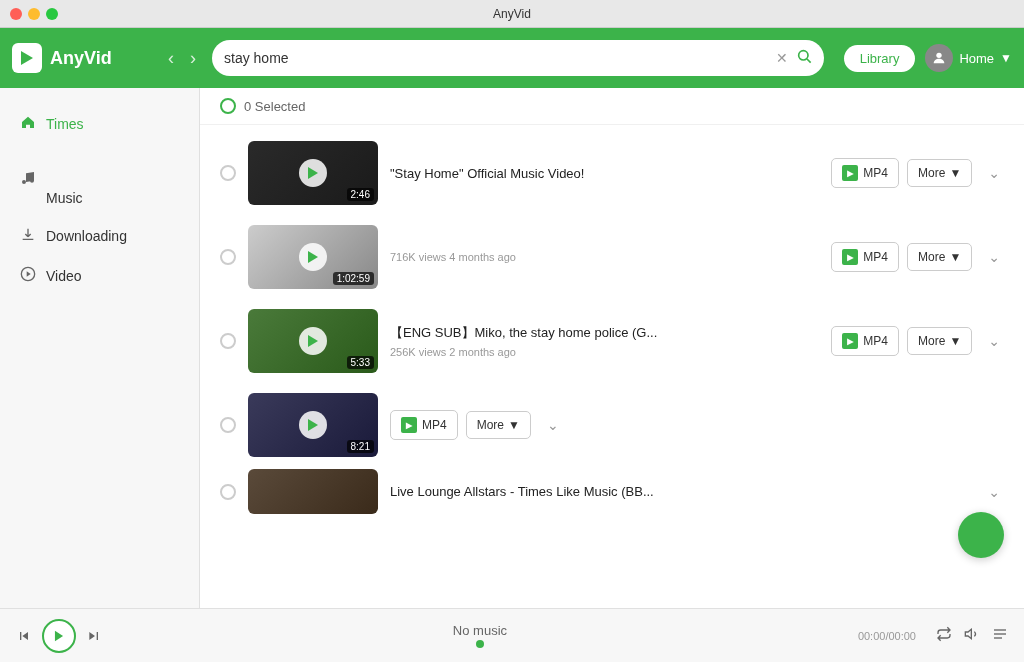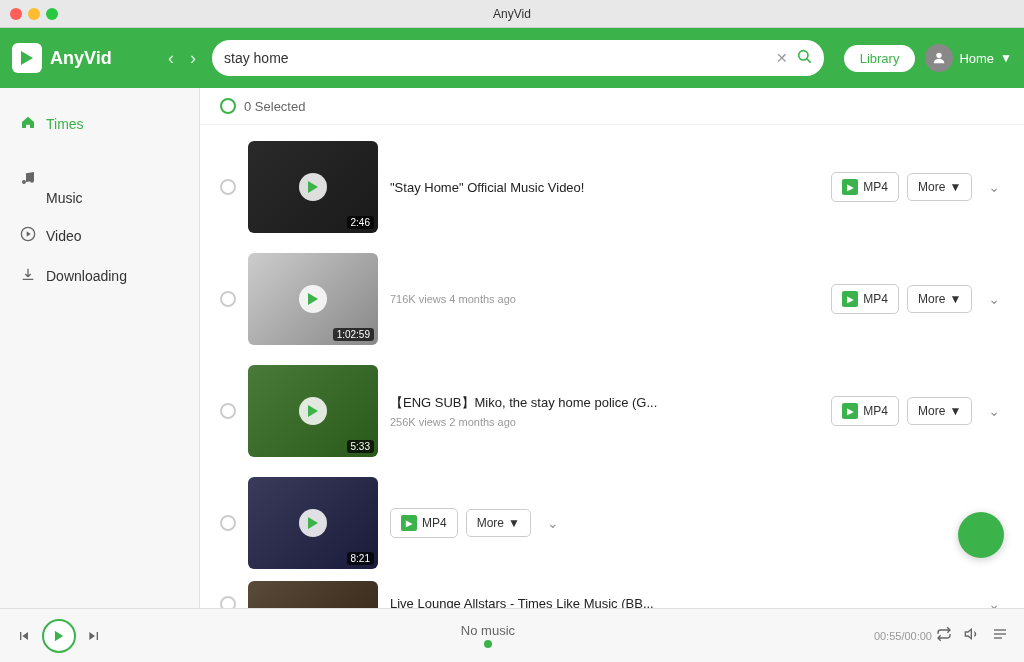--- a/index.html
+++ b/index.html
@@ -48,37 +48,37 @@
     
     .content { flex: 1; background: white; overflow-y: auto; display: flex; flex-direction: column; }
     .selection-bar { padding: 10px 20px; display: flex; align-items: center; gap: 8px; border-bottom: 1px solid #f0f0f0; }
     .selection-circle { width: 16px; height: 16px; border-radius: 50%; border: 2px solid #3cb34a; background: white; display: inline-flex; align-items: center; justify-content: center; }
     .selection-text { font-size: 13px; color: #666; }
 
     
     .results-list { flex: 1; overflow-y: auto; padding: 8px 12px; }
     .result-item { display: flex; align-items: center; padding: 8px; border-radius: 8px; margin-bottom: 4px; gap: 12px; position: relative; }
     .result-checkbox { width: 16px; height: 16px; border-radius: 50%; border: 2px solid #ccc; flex-shrink: 0; }
-    .thumbnail-wrap { position: relative; width: 130px; height: 92px; flex-shrink: 0; border-radius: 6px; overflow: hidden; background: #333; }
+    .thumbnail-wrap { position: relative; width: 130px; height: 64px; flex-shrink: 0; border-radius: 6px; overflow: hidden; background: #333; }
     .play-btn-overlay { position: absolute; top: 50%; left: 50%; transform: translate(-50%, -50%); width: 28px; height: 28px; background: rgba(255,255,255,0.85); border-radius: 50%; display: flex; align-items: center; justify-content: center; }
     .duration-badge { position: absolute; bottom: 4px; right: 4px; background: rgba(0,0,0,0.7); color: white; font-size: 10px; padding: 1px 4px; border-radius: 3px; }
     .result-info { flex: 1; display: flex; flex-direction: column; gap: 4px; }
     .result-title { font-size: 13px; font-weight: 500; color: #222; white-space: nowrap; overflow: hidden; text-overflow: ellipsis; max-width: 280px; }
     .result-meta { font-size: 11px; color: #999; }
     .result-actions { display: flex; align-items: center; gap: 8px; }
     .mp4-btn { display: flex; align-items: center; gap: 5px; border: 1px solid #ccc; border-radius: 5px; padding: 6px 10px; font-size: 12px; background: white; cursor: pointer; color: #333; }
     .mp4-icon { width: 16px; height: 16px; background: #3cb34a; border-radius: 2px; display: flex; align-items: center; justify-content: center; color: white; font-size: 8px; font-weight: bold; }
     .more-btn { display: flex; align-items: center; gap: 4px; border: 1px solid #ccc; border-radius: 5px; padding: 6px 10px; font-size: 12px; background: white; cursor: pointer; color: #333; }
     .expand-btn { background: none; border: none; cursor: pointer; color: #999; font-size: 14px; padding: 4px; }
 
     
     .download-fab { position: absolute; right: 20px; bottom: 50px; width: 46px; height: 46px; background: #3cb34a; border-radius: 50%; display: flex; align-items: center; justify-content: center; cursor: pointer; box-shadow: 0 2px 8px rgba(0,0,0,0.2); }
 
     
-    .bottom-player { height: 54px; background: #f7f7f7; border-top: 1px solid #e0e0e0; display: flex; align-items: center; padding: 0 16px; gap: 4px; flex-shrink: 0; }
+    .bottom-player { height: 54px; background: #f7f7f7; border-top: 1px solid #e0e0e0; display: flex; align-items: center; padding: 0 16px; gap: 20px; flex-shrink: 0; }
     .player-controls { display: flex; align-items: center; gap: 10px; }
     .player-btn { background: none; border: none; cursor: pointer; color: #666; font-size: 16px; display: flex; align-items: center; }
     .play-main-btn { width: 34px; height: 34px; border-radius: 50%; border: 2px solid #3cb34a; background: white; display: flex; align-items: center; justify-content: center; cursor: pointer; color: #3cb34a; font-size: 14px; }
     .player-info { flex: 1; display: flex; flex-direction: column; align-items: center; gap: 2px; }
     .no-music-text { font-size: 13px; color: #666; }
     .progress-dot { width: 8px; height: 8px; background: #3cb34a; border-radius: 50%; }
     .player-time { font-size: 11px; color: #999; margin-left: auto; }
     .player-extra { display: flex; align-items: center; gap: 12px; }
     .player-extra-btn { background: none; border: none; cursor: pointer; color: #666; font-size: 16px; }
 
@@ -154,33 +154,33 @@
       <span class="item-icon">
         <svg width="16" height="16" viewBox="0 0 24 24" fill="#666">
             <path d="M9 18V5l12-2v13M9 18a3 3 0 01-3 3 3 3 0 01-3-3 3 3 0 013-3 3 3 0 013 3zm12-2a3 3 0 01-3 3 3 3 0 01-3-3 3 3 0 013-3 3 3 0 013 3z"></path>
           </svg>
       </span>
       <span style="font-size:14px;color:#333;margin-top:36px;">Music</span>
     </div>
     <div class="sidebar-item">
       <span class="item-icon">
         <svg width="16" height="16" viewBox="0 0 24 24" fill="none" stroke="#666" stroke-width="2">
+            <path d="M12 4v12m0 0l-4-4m4 4l4-4M4 20h16"></path>
+          </svg>
+      </span>
+      <span style="font-size:14px;color:#333;">Downloading</span>
+    </div>
+    <div class="sidebar-item">
+      <span class="item-icon">
+        <svg width="16" height="16" viewBox="0 0 24 24" fill="none" stroke="#666" stroke-width="2">
             <circle cx="12" cy="12" r="10"></circle>
             <polygon points="10,8 16,12 10,16" fill="#666" stroke="none"></polygon>
           </svg>
       </span>
       <span style="font-size:14px;color:#333;">Video</span>
-    </div>
-    <div class="sidebar-item">
-      <span class="item-icon">
-        <svg width="16" height="16" viewBox="0 0 24 24" fill="none" stroke="#666" stroke-width="2">
-            <path d="M12 4v12m0 0l-4-4m4 4l4-4M4 20h16"></path>
-          </svg>
-      </span>
-      <span style="font-size:14px;color:#333;">Downloading</span>
     </div>
   </div>
 
   <div class="content">
     <div class="selection-bar">
       <div class="selection-circle"></div>
       <span class="selection-text">0 Selected</span>
     </div>
     <div class="results-list">
 
@@ -322,21 +322,21 @@
     <button class="player-btn">
       <svg width="16" height="16" viewBox="0 0 24 24" fill="#666">
           <path d="M16 6h2v12h-2zm-2.5 6L5 6v12z"></path>
         </svg>
     </button>
   </div>
   <div class="player-info">
     <span class="no-music-text">No music</span>
     <div class="progress-dot"></div>
   </div>
-  <span class="player-time">00:55/00:00</span>
+  <span class="player-time">00:00/00:00</span>
   <div class="player-extra">
     <button class="player-extra-btn">
       <svg width="16" height="16" viewBox="0 0 24 24" fill="none" stroke="#666" stroke-width="2">
           <path d="M17 2l4 4-4 4M3 12v-2a4 4 0 014-4h14M7 22l-4-4 4-4M21 12v2a4 4 0 01-4 4H3"></path>
         </svg>
     </button>
     <button class="player-extra-btn">
       <svg width="16" height="16" viewBox="0 0 24 24" fill="none" stroke="#666" stroke-width="2">
           <polygon points="11,5 6,9 2,9 2,15 6,15 11,19"></polygon>
           <path d="M15.54 8.46a5 5 0 010 7.07"></path>

